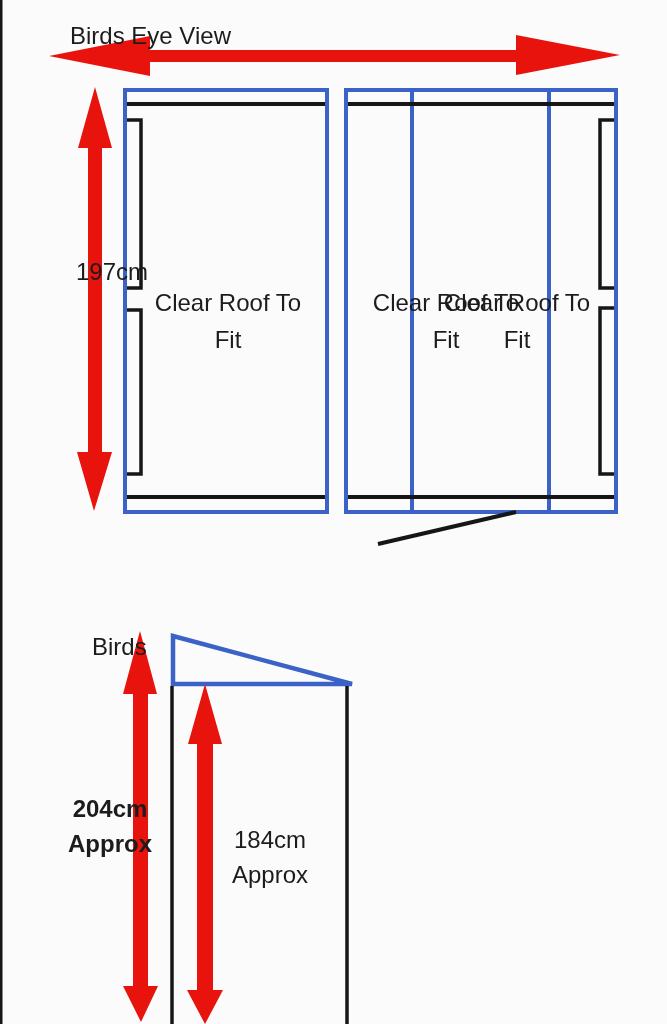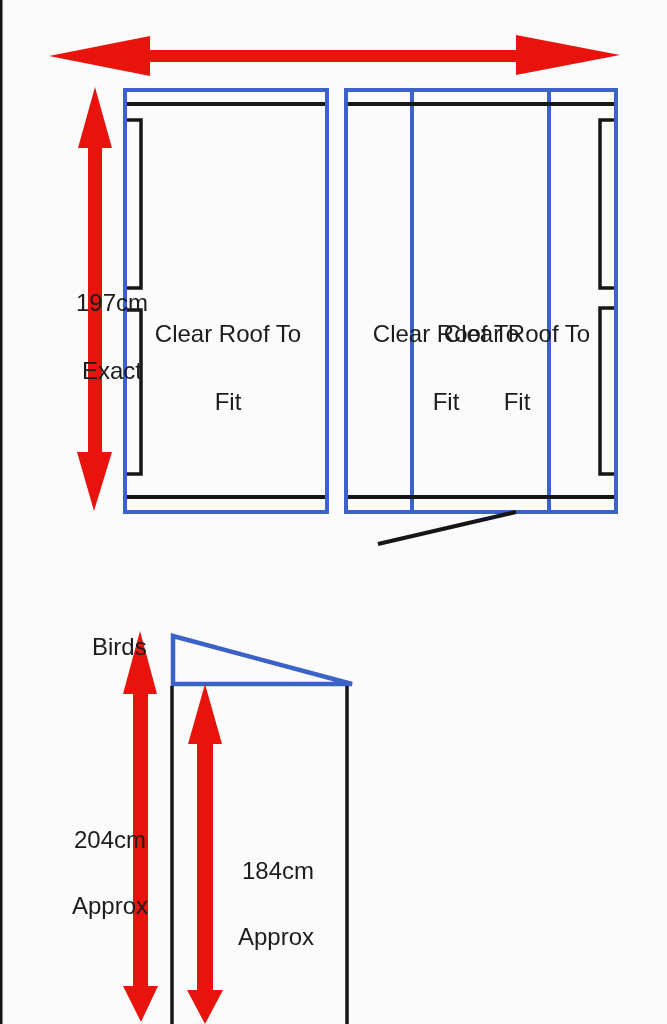--- a/index.html
+++ b/index.html
@@ -19,21 +19,21 @@
   svg{position:absolute;left:0;top:0;display:block;}
   .red-fill{fill:var(--arrow-red);stroke:none;}
   .blue-stroke{stroke:var(--frame-blue);fill:none;}
   .black-stroke{stroke:var(--line-black);fill:none;}
   .black-fill{fill:var(--line-black);stroke:none;}
   .lbl{
     position:absolute;font-size:24px;line-height:28px;
     white-space:nowrap;color:var(--text);
   }
   .lbl.two-line{white-space:normal;text-align:center;}
-  .lbl.two-line span{display:block;margin-top:31px;}
+  .lbl.two-line span{display:block;}
   .lh37 span{line-height:37px;}
   .lh35 span{line-height:35px;}
 </style>
 </head>
 <body>
 
 <div class="page">
 
   <svg width="667" height="1024" viewBox="0 0 667 1024">
 
@@ -62,47 +62,47 @@
     <polygon points="173,636 173,684 352,684" stroke-width="4.5" class="blue-stroke"></polygon>
 
     <line x1="172" y1="686" x2="172" y2="1024" stroke-width="3.5" class="black-stroke"></line>
     <line x1="347" y1="686" x2="347" y2="1024" stroke-width="3.5" class="black-stroke"></line>
 
     <polygon class="red-fill" points="140,631 157,694 148,694 148,986 158,986 141,1022 123,986 133,986 133,694 123,694"></polygon>
 
     <polygon class="red-fill" points="205,684 222,744 213,744 213,990 223,990 205,1024 187,990 197,990 197,744 188,744"></polygon>
   </svg>
 
+  <div class="lbl" style="left:70px;top:22px;">Birds Eye View</div>
 
 
   <div class="lbl two-line lh37" style="left:66px;top:253px;width:92px;">
     <span>197cm</span>
-    <span>Exact</span>
   </div>
 
   <div class="lbl two-line lh37" style="left:133px;top:284px;width:190px;">
     <span>Clear Roof To</span>
     <span>Fit</span>
   </div>
 
   <div class="lbl two-line lh37" style="left:346px;top:284px;width:200px;">
     <span>Clear Roof To</span>
     <span>Fit</span>
   </div>
 
   <div class="lbl two-line lh37" style="left:417px;top:284px;width:200px;">
     <span>Clear Roof To</span>
     <span>Fit</span>
   </div>
 
   <div class="lbl" style="left:92px;top:633px;">Birds</div>
 
-  <div class="lbl two-line lh35" style="left:58px;top:791px;width:104px;">
+  <div class="lbl two-line lh35" style="left:58px;top:791px;width:104px;font-weight:bold;">
     <span>204cm</span>
     <span>Approx</span>
   </div>
 
-  <div class="lbl two-line lh35" style="left:210px;top:822px;width:104px;text-align:right;">
+  <div class="lbl two-line lh35" style="left:218px;top:822px;width:104px;">
     <span>184cm</span>
     <span>Approx</span>
   </div>
 
 </div>
 
 </body></html>

